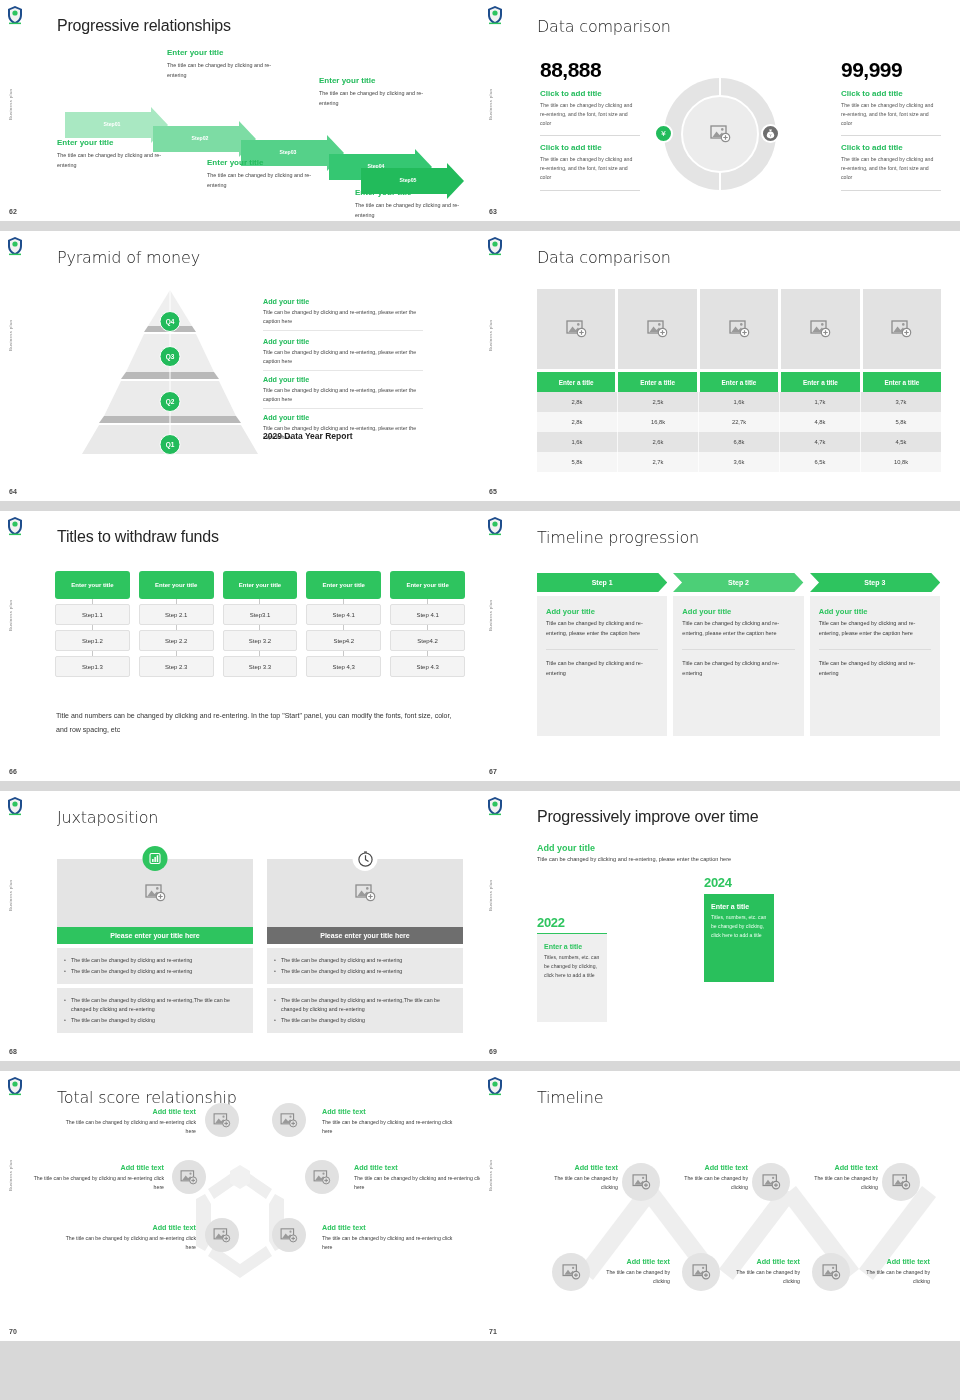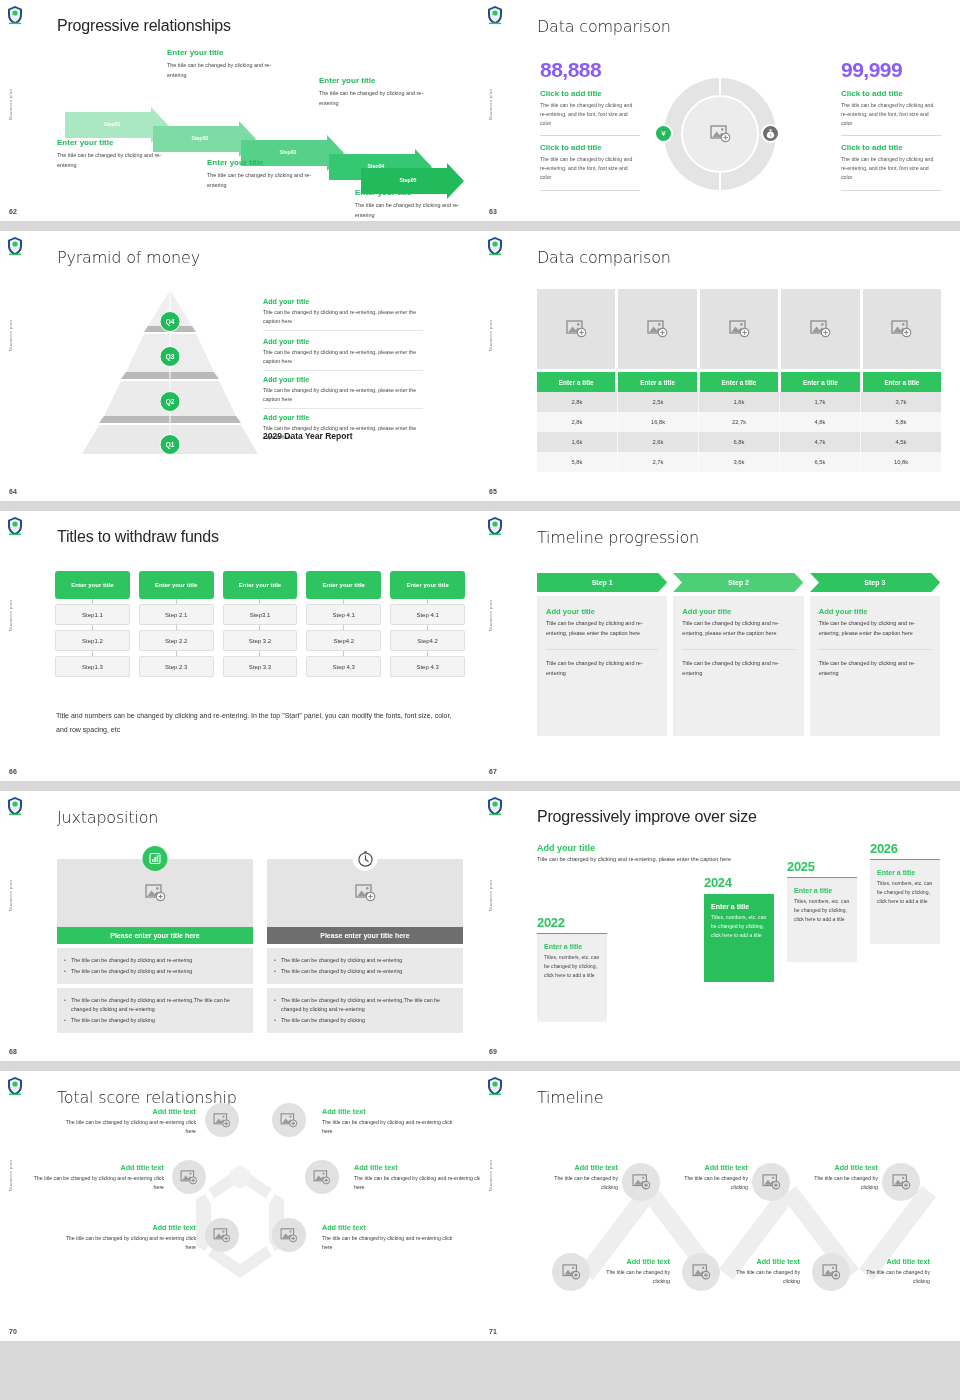--- a/index.html
+++ b/index.html
@@ -55,21 +55,21 @@
   }
   .arw .lbl {
     position: absolute; width: 100%; text-align: center;
     font-size: 5.2px; color: #fff; font-weight: bold; top: 9px; left: 4px;
   }
   .a-txt { position: absolute; width: 120px; }
   .a-txt .h { font-size: 8px; font-weight: bold; color: #22bb5b; margin-bottom: 3px; }
   .a-txt .p { font-size: 5.4px; color: #444; line-height: 1.85; }
 
   
-  .bignum { font-size: 21px; font-weight: bold; color: #8b5cf6; letter-spacing: -.5px; }
+  .bignum { font-size: 21px; font-weight: bold; color: #000000; letter-spacing: -.5px; }
   .clkttl { font-size: 8px; font-weight: bold; color: #22bb5b; margin: 7px 0 3px; }
   .clkbody { font-size: 5.2px; color: #555; line-height: 1.75; }
   .hr-lite { border: 0; border-top: 1px solid #d9d9d9; margin-top: 7px; }
   .donut-outer {
     position: absolute; width: 112px; height: 112px; border-radius: 50%;
     background: #e4e4e4;
   }
   .donut-split-v {
     position: absolute; left: 50%; top: 0; width: 2px; height: 100%;
     background: #fff; transform: translateX(-50%);
@@ -741,21 +741,21 @@
 <div class="slide row4">
   <div class="rail-logo">
     <svg width="18" height="20" viewBox="0 0 18 20">
           <path d="M9 1 L16 4 V10 C16 15 12.5 18 9 19 C5.5 18 2 15 2 10 V4 Z" fill="#1e4d8c"></path>
           <path d="M9 3 L14 5 V10 C14 13.6 11.5 16 9 17 C6.5 16 4 13.6 4 10 V5 Z" fill="#f2f2f2"></path>
           <circle cx="9" cy="8" r="2.6" fill="#2ec45f"></circle>
           <rect x="3" y="17.6" width="12" height="1.5" fill="#2ec45f"></rect>
         </svg>
   </div>
   <div class="rail-text">Business plan</div>
-  <div class="stitle">Progressively improve over size</div>
+  <div class="stitle">Progressively improve over time</div>
 
   <div class="yrwrap">
     <div class="yrhead">
       <div class="h">Add your title</div>
       <div class="p">Title can be changed by clicking and re-entering, please enter the caption here</div>
     </div>
 
     <div class="yrcol" style="left:0px; top:72px;">
       <div class="yrnum">2022</div>
       <div class="yrline"></div>
@@ -767,37 +767,21 @@
 
 
     <div class="yrcol" style="left:167px; top:32px;">
       <div class="yrnum">2024</div>
       <div class="yrcard g" style="height:88px; margin-top:4px;">
         <div class="h">Enter a title</div>
         <div class="p">Titles, numbers, etc. can be changed by clicking, click here to add a title</div>
       </div>
     </div>
 
-    <div class="yrcol" style="left:250px; top:16px;">
-      <div class="yrnum">2025</div>
-      <div class="yrline"></div>
-      <div class="yrcard l" style="height:84px;">
-        <div class="h">Enter a title</div>
-        <div class="p">Titles, numbers, etc. can be changed by clicking, click here to add a title</div>
-      </div>
-    </div>
-
-    <div class="yrcol" style="left:333px; top:-2px;">
-      <div class="yrnum">2026</div>
-      <div class="yrline"></div>
-      <div class="yrcard l" style="height:84px;">
-        <div class="h">Enter a title</div>
-        <div class="p">Titles, numbers, etc. can be changed by clicking, click here to add a title</div>
-      </div>
-    </div>
+
   </div>
   <div class="pgnum">69</div>
 </div>
 
 <div class="slide row5">
   <div class="rail-logo">
     <svg width="18" height="20" viewBox="0 0 18 20">
           <path d="M9 1 L16 4 V10 C16 15 12.5 18 9 19 C5.5 18 2 15 2 10 V4 Z" fill="#1e4d8c"></path>
           <path d="M9 3 L14 5 V10 C14 13.6 11.5 16 9 17 C6.5 16 4 13.6 4 10 V5 Z" fill="#f2f2f2"></path>
           <circle cx="9" cy="8" r="2.6" fill="#2ec45f"></circle>

